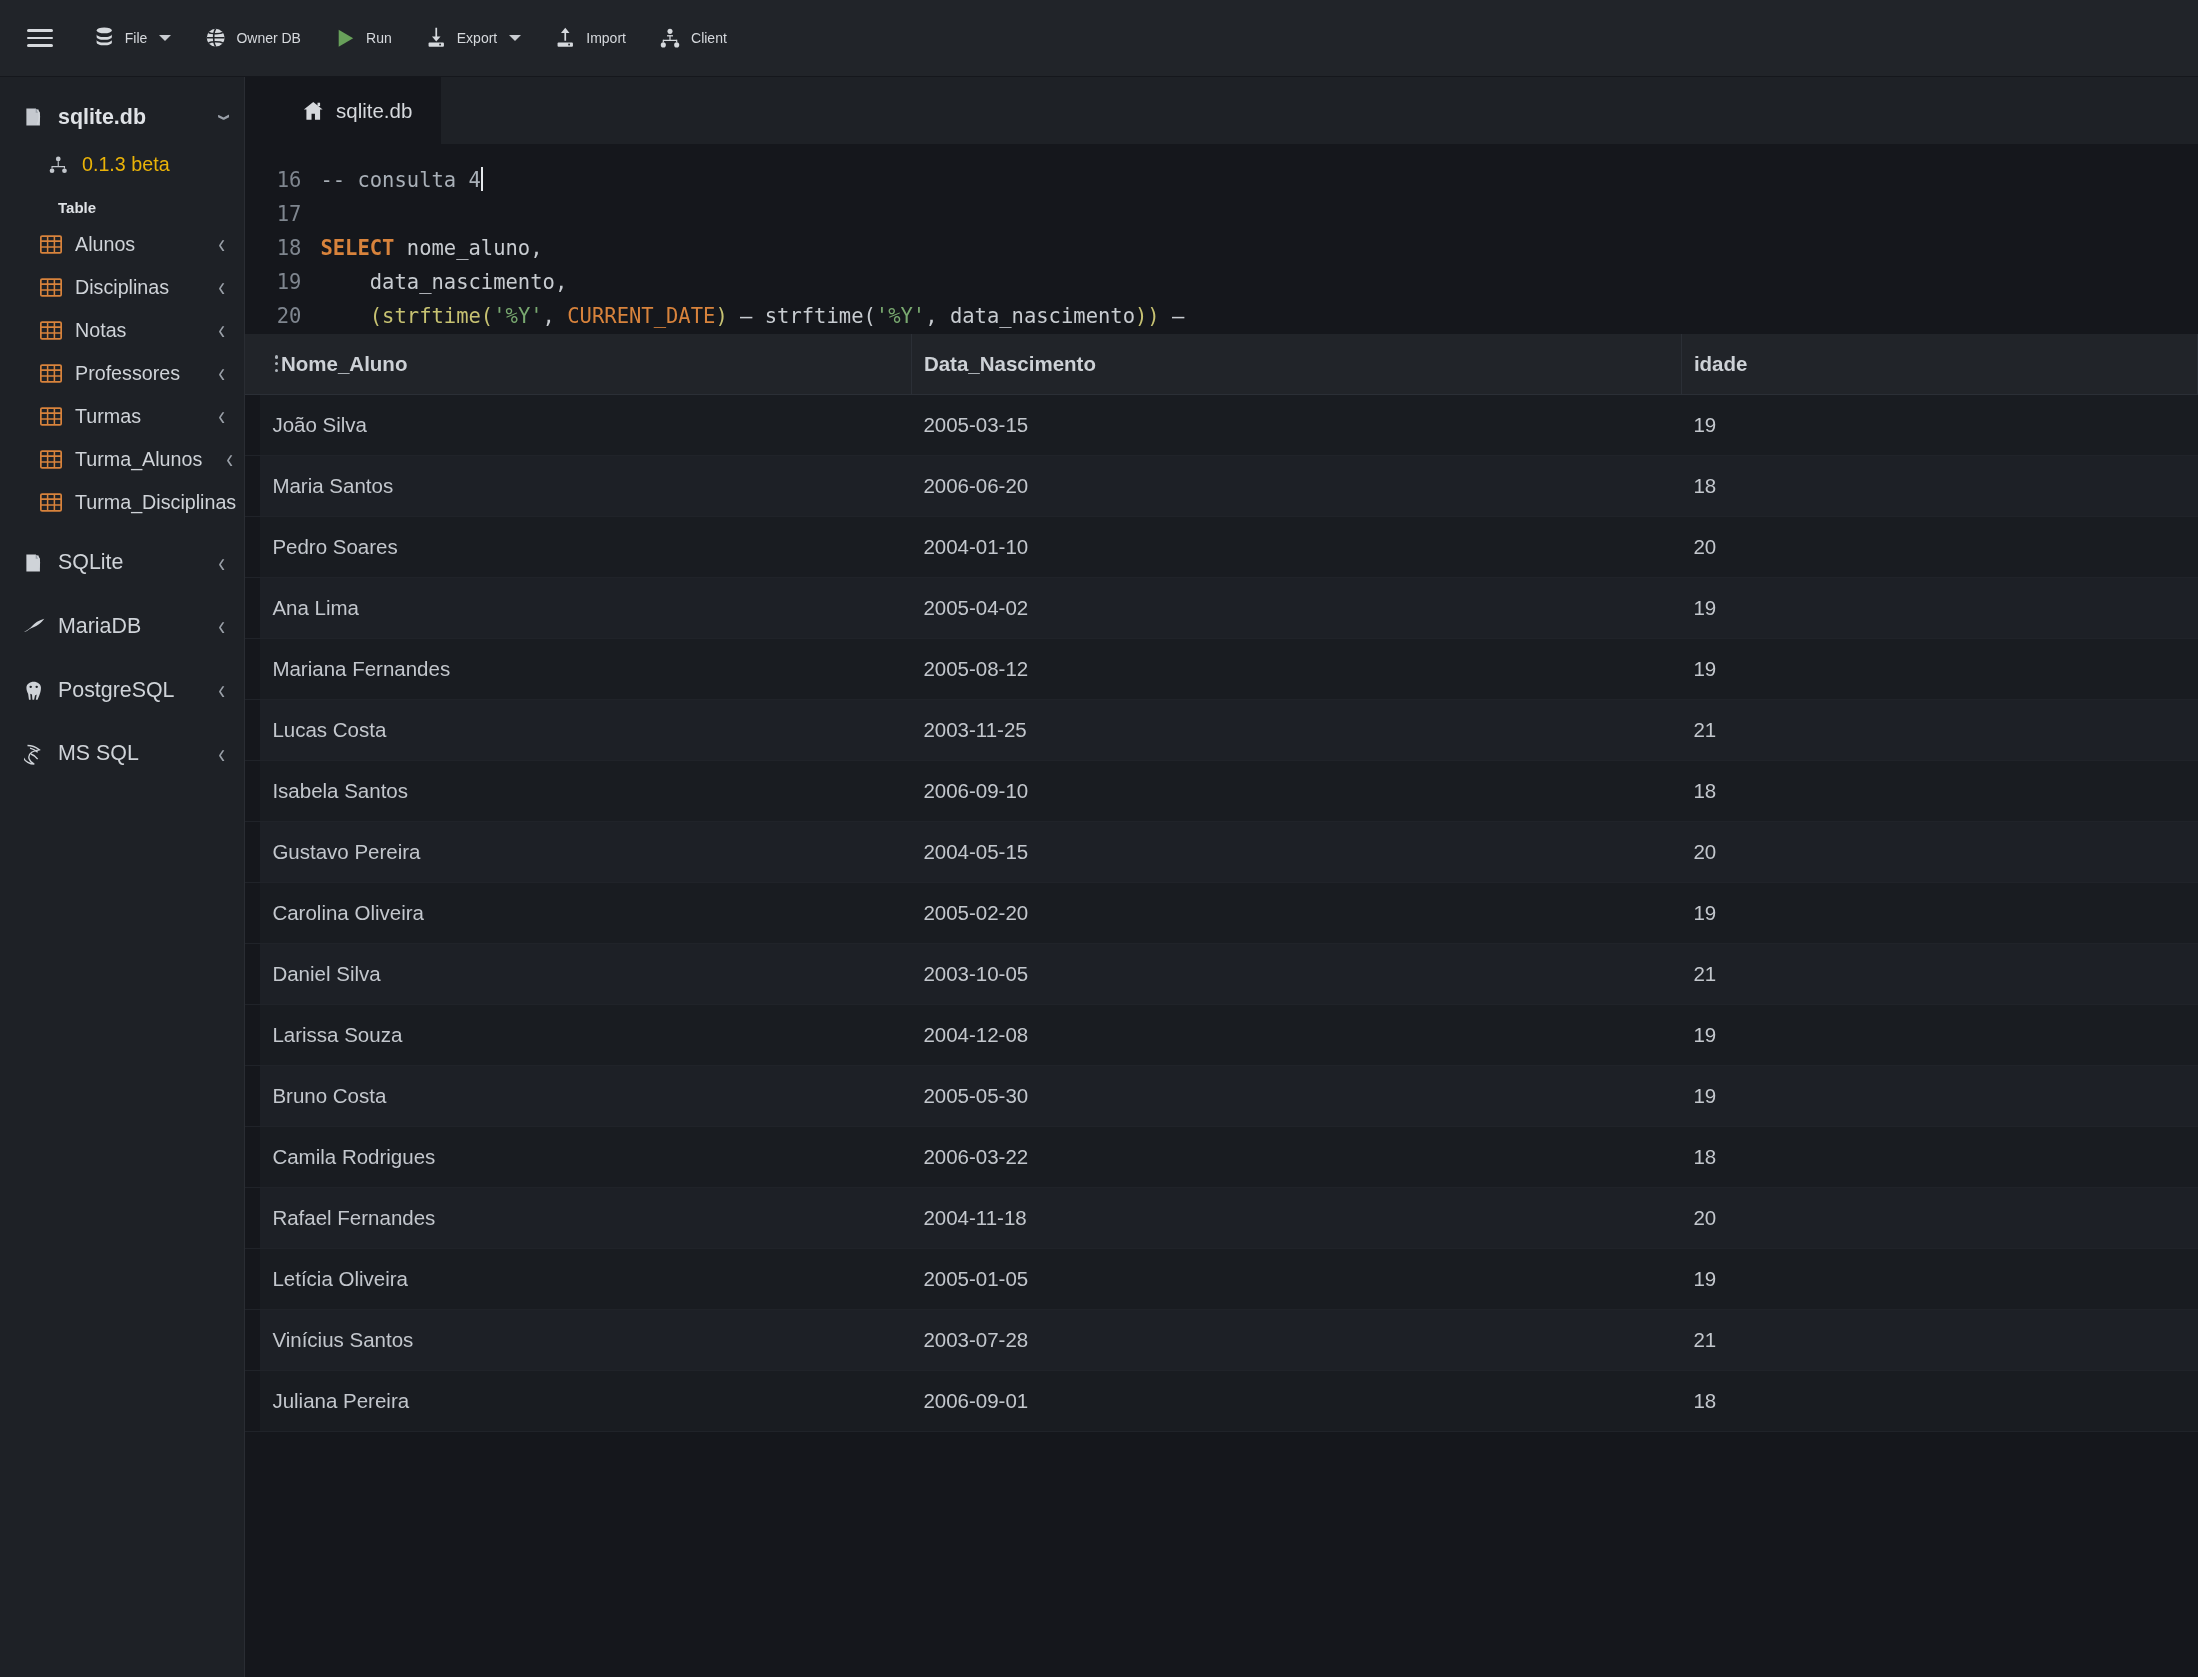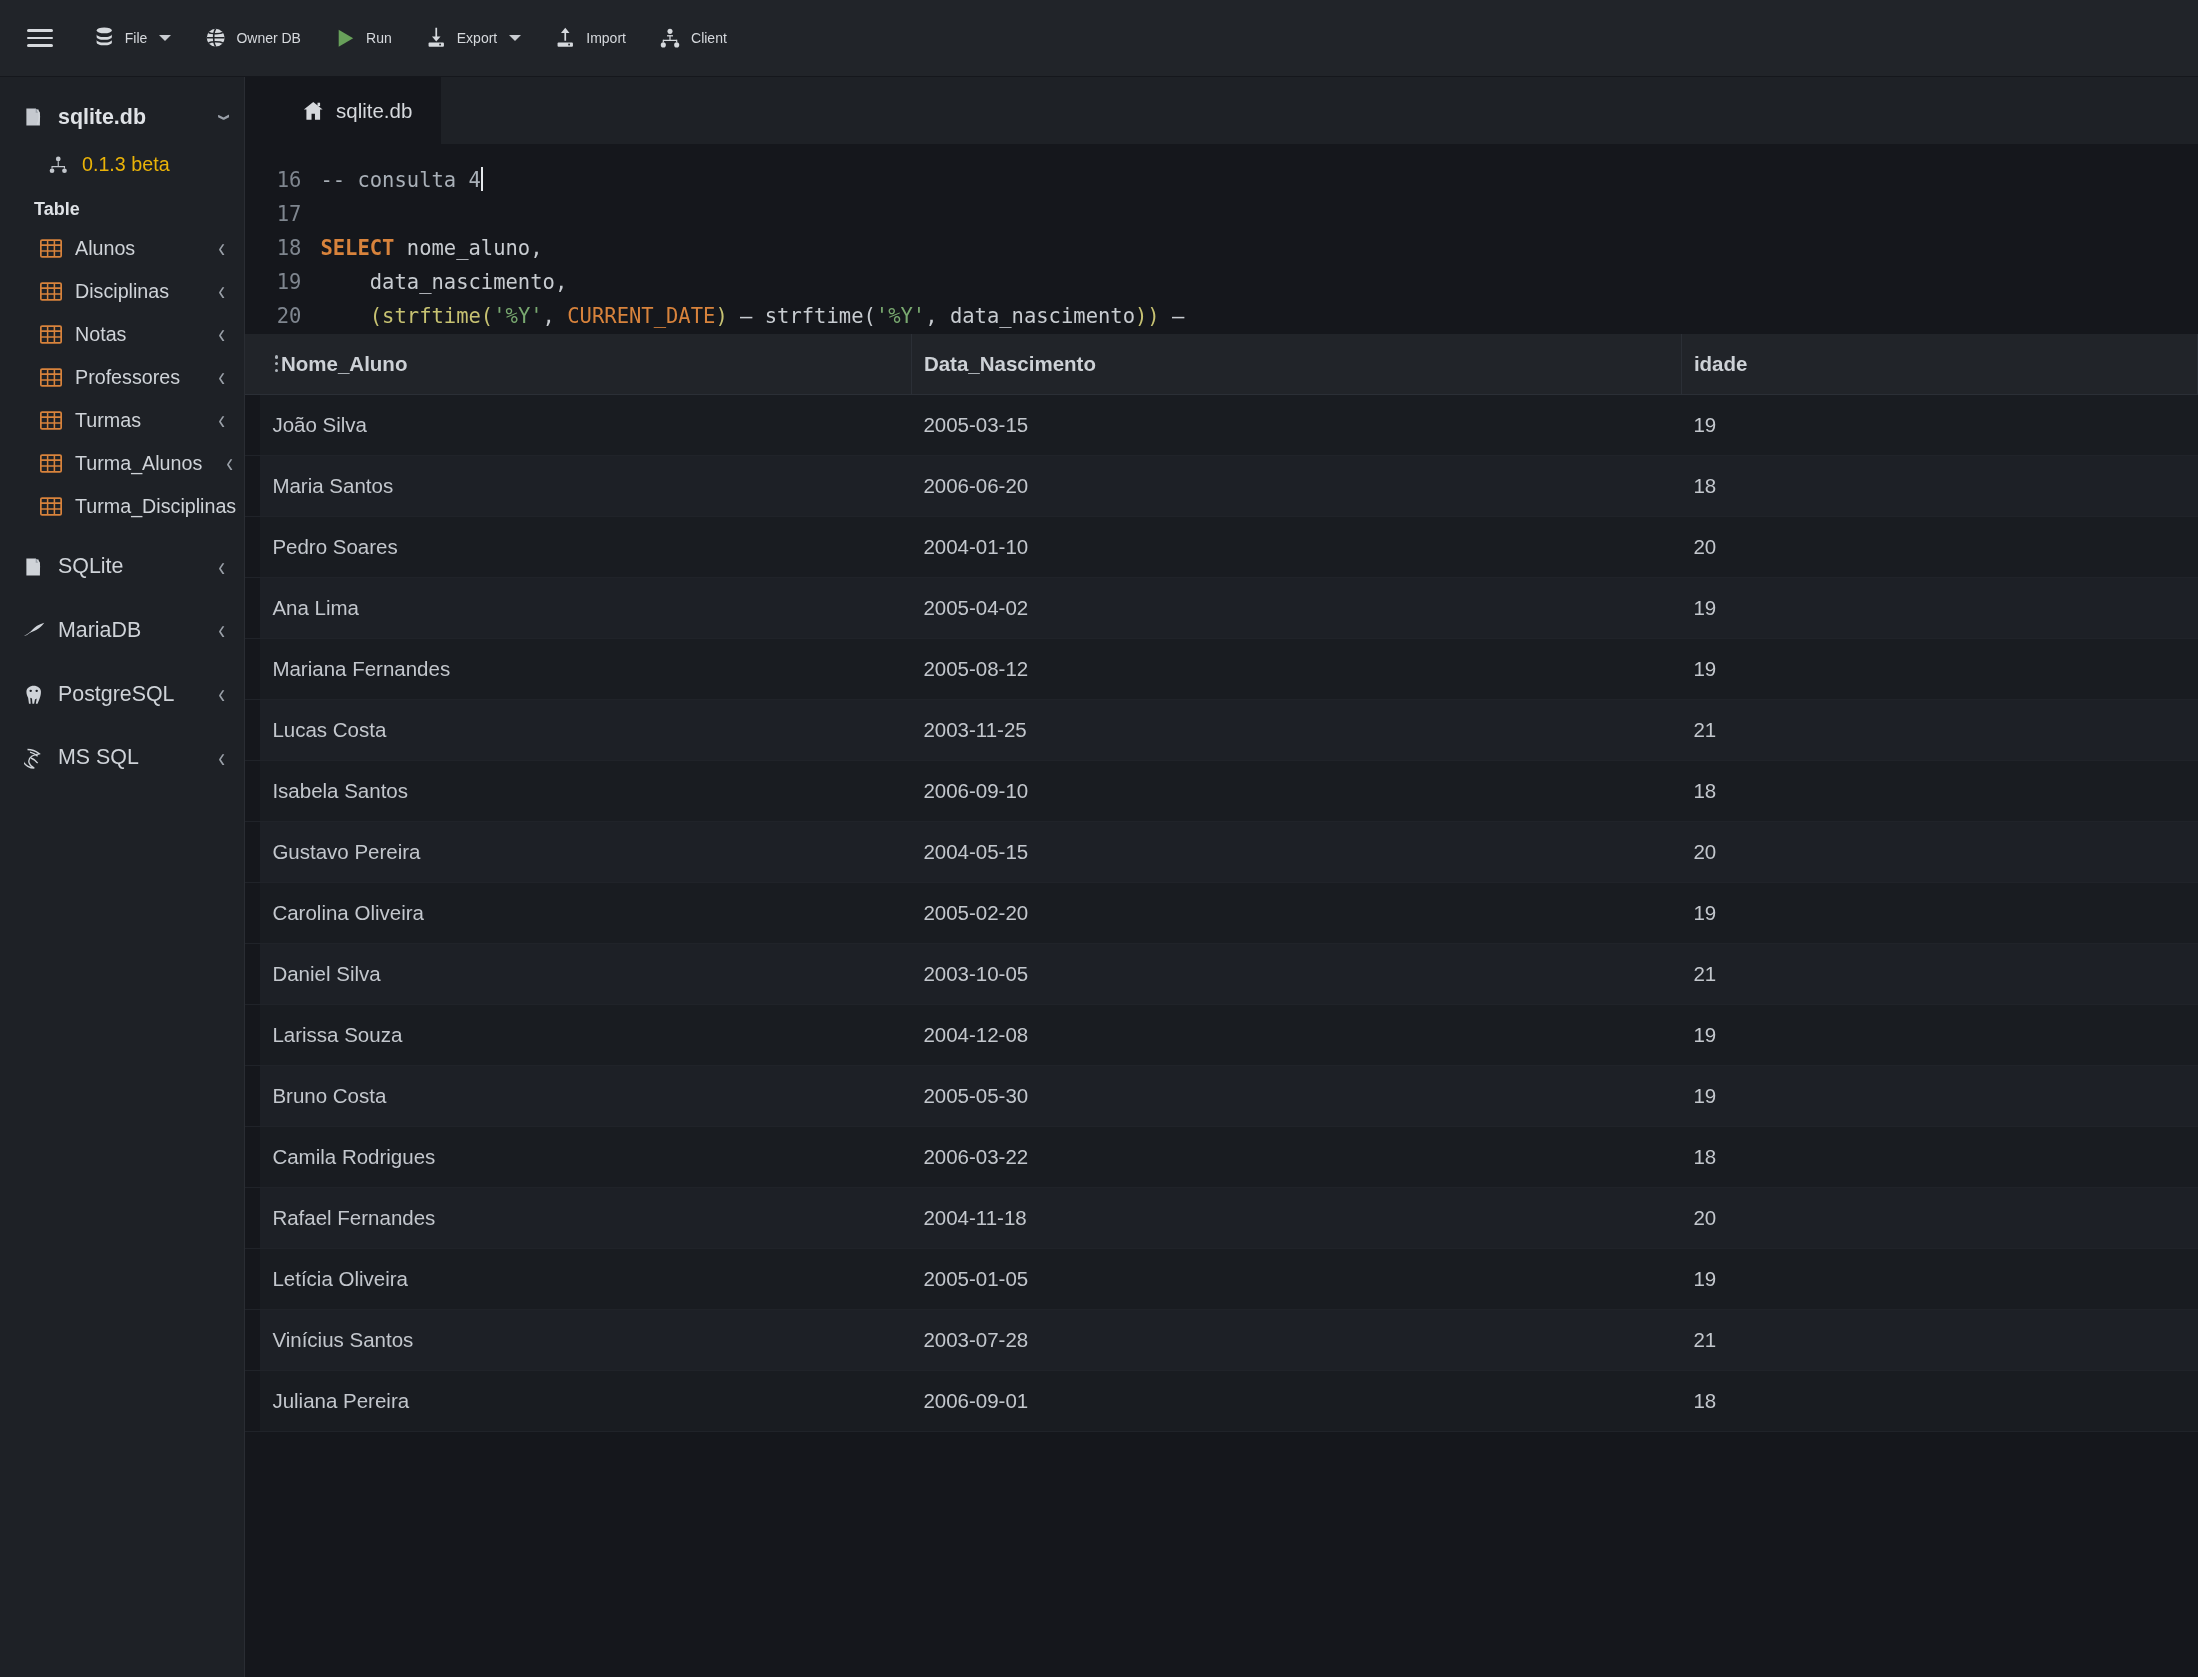--- a/index.html
+++ b/index.html
@@ -55,22 +55,22 @@
   }
   .sb-root { font-weight: bold; font-size: 21.4px; color: #dfe2e6; height: 50px; }
   .sb-spacer { flex: 1 1 auto; }
   .chev {
     color: #9aa0a8; font-size: 20.5px; line-height: 1;
     transform: scaleY(1.35); display:inline-block;
   }
   .chev-down { transform: rotate(-90deg) scaleY(1.35); }
   .sb-version { padding-left: 46px; height: 45px; font-size: 19.7px; color: #eab308; }
   .sb-section {
-    padding: 12px 22px 6.8px 34px; font-size: 18px;
-    font-weight: bold; color: #dfe2e6;
+    padding: 12px 22px 6.8px 34px; font-size: 15px;
+    font-weight: bold; color: #dfe2e6; margin-left: 24px;
   }
   .sb-table-row { padding-left: 39px; height: 43px; font-size: 19.7px; text-align: right; }
   .sb-db-row { height: 50px; margin-top: 13.7px; font-size: 21.4px; justify-content: center; }
   .tbl-ico { width: 22px; height: 19px; }
 
   
   .main { flex: 1 1 auto; display: flex; flex-direction: column; background: #15171c; min-width: 0;}
 
   .tabbar { height: 67px; background: #1e2126; display: flex; align-items: flex-end; }
   .tabbar-lead { width: 27px; height: 100%; background:#15171c;}

